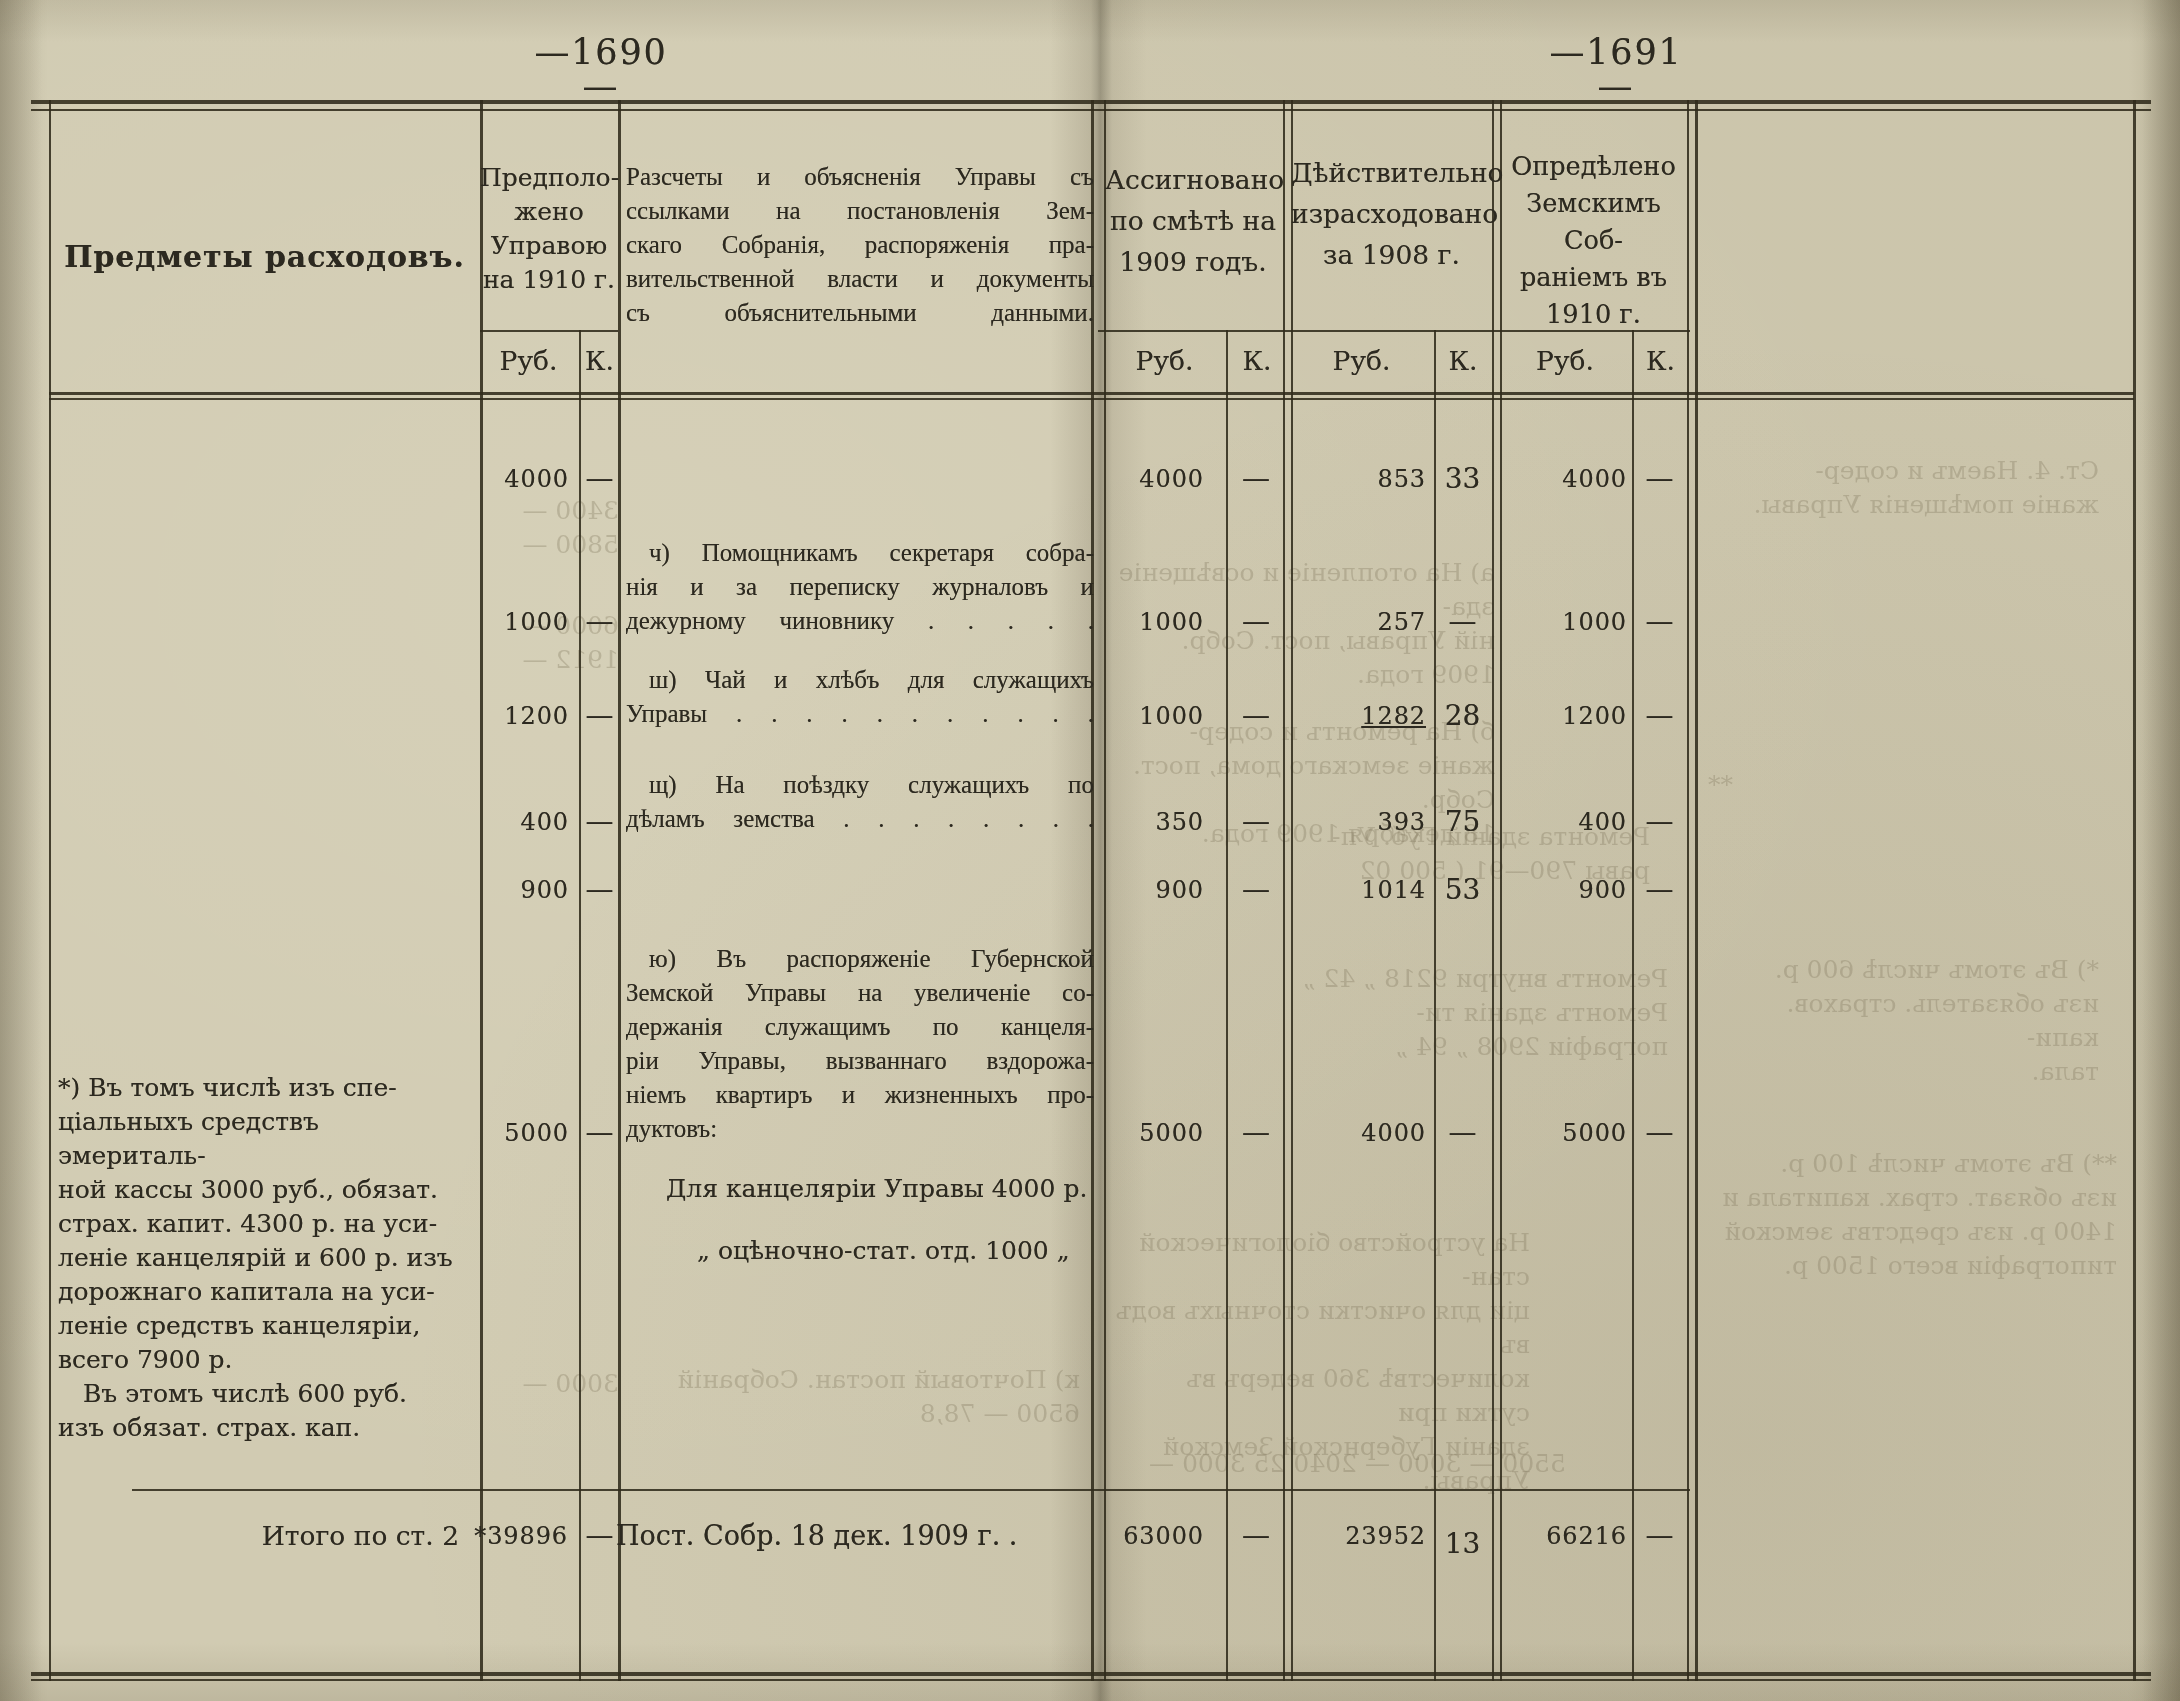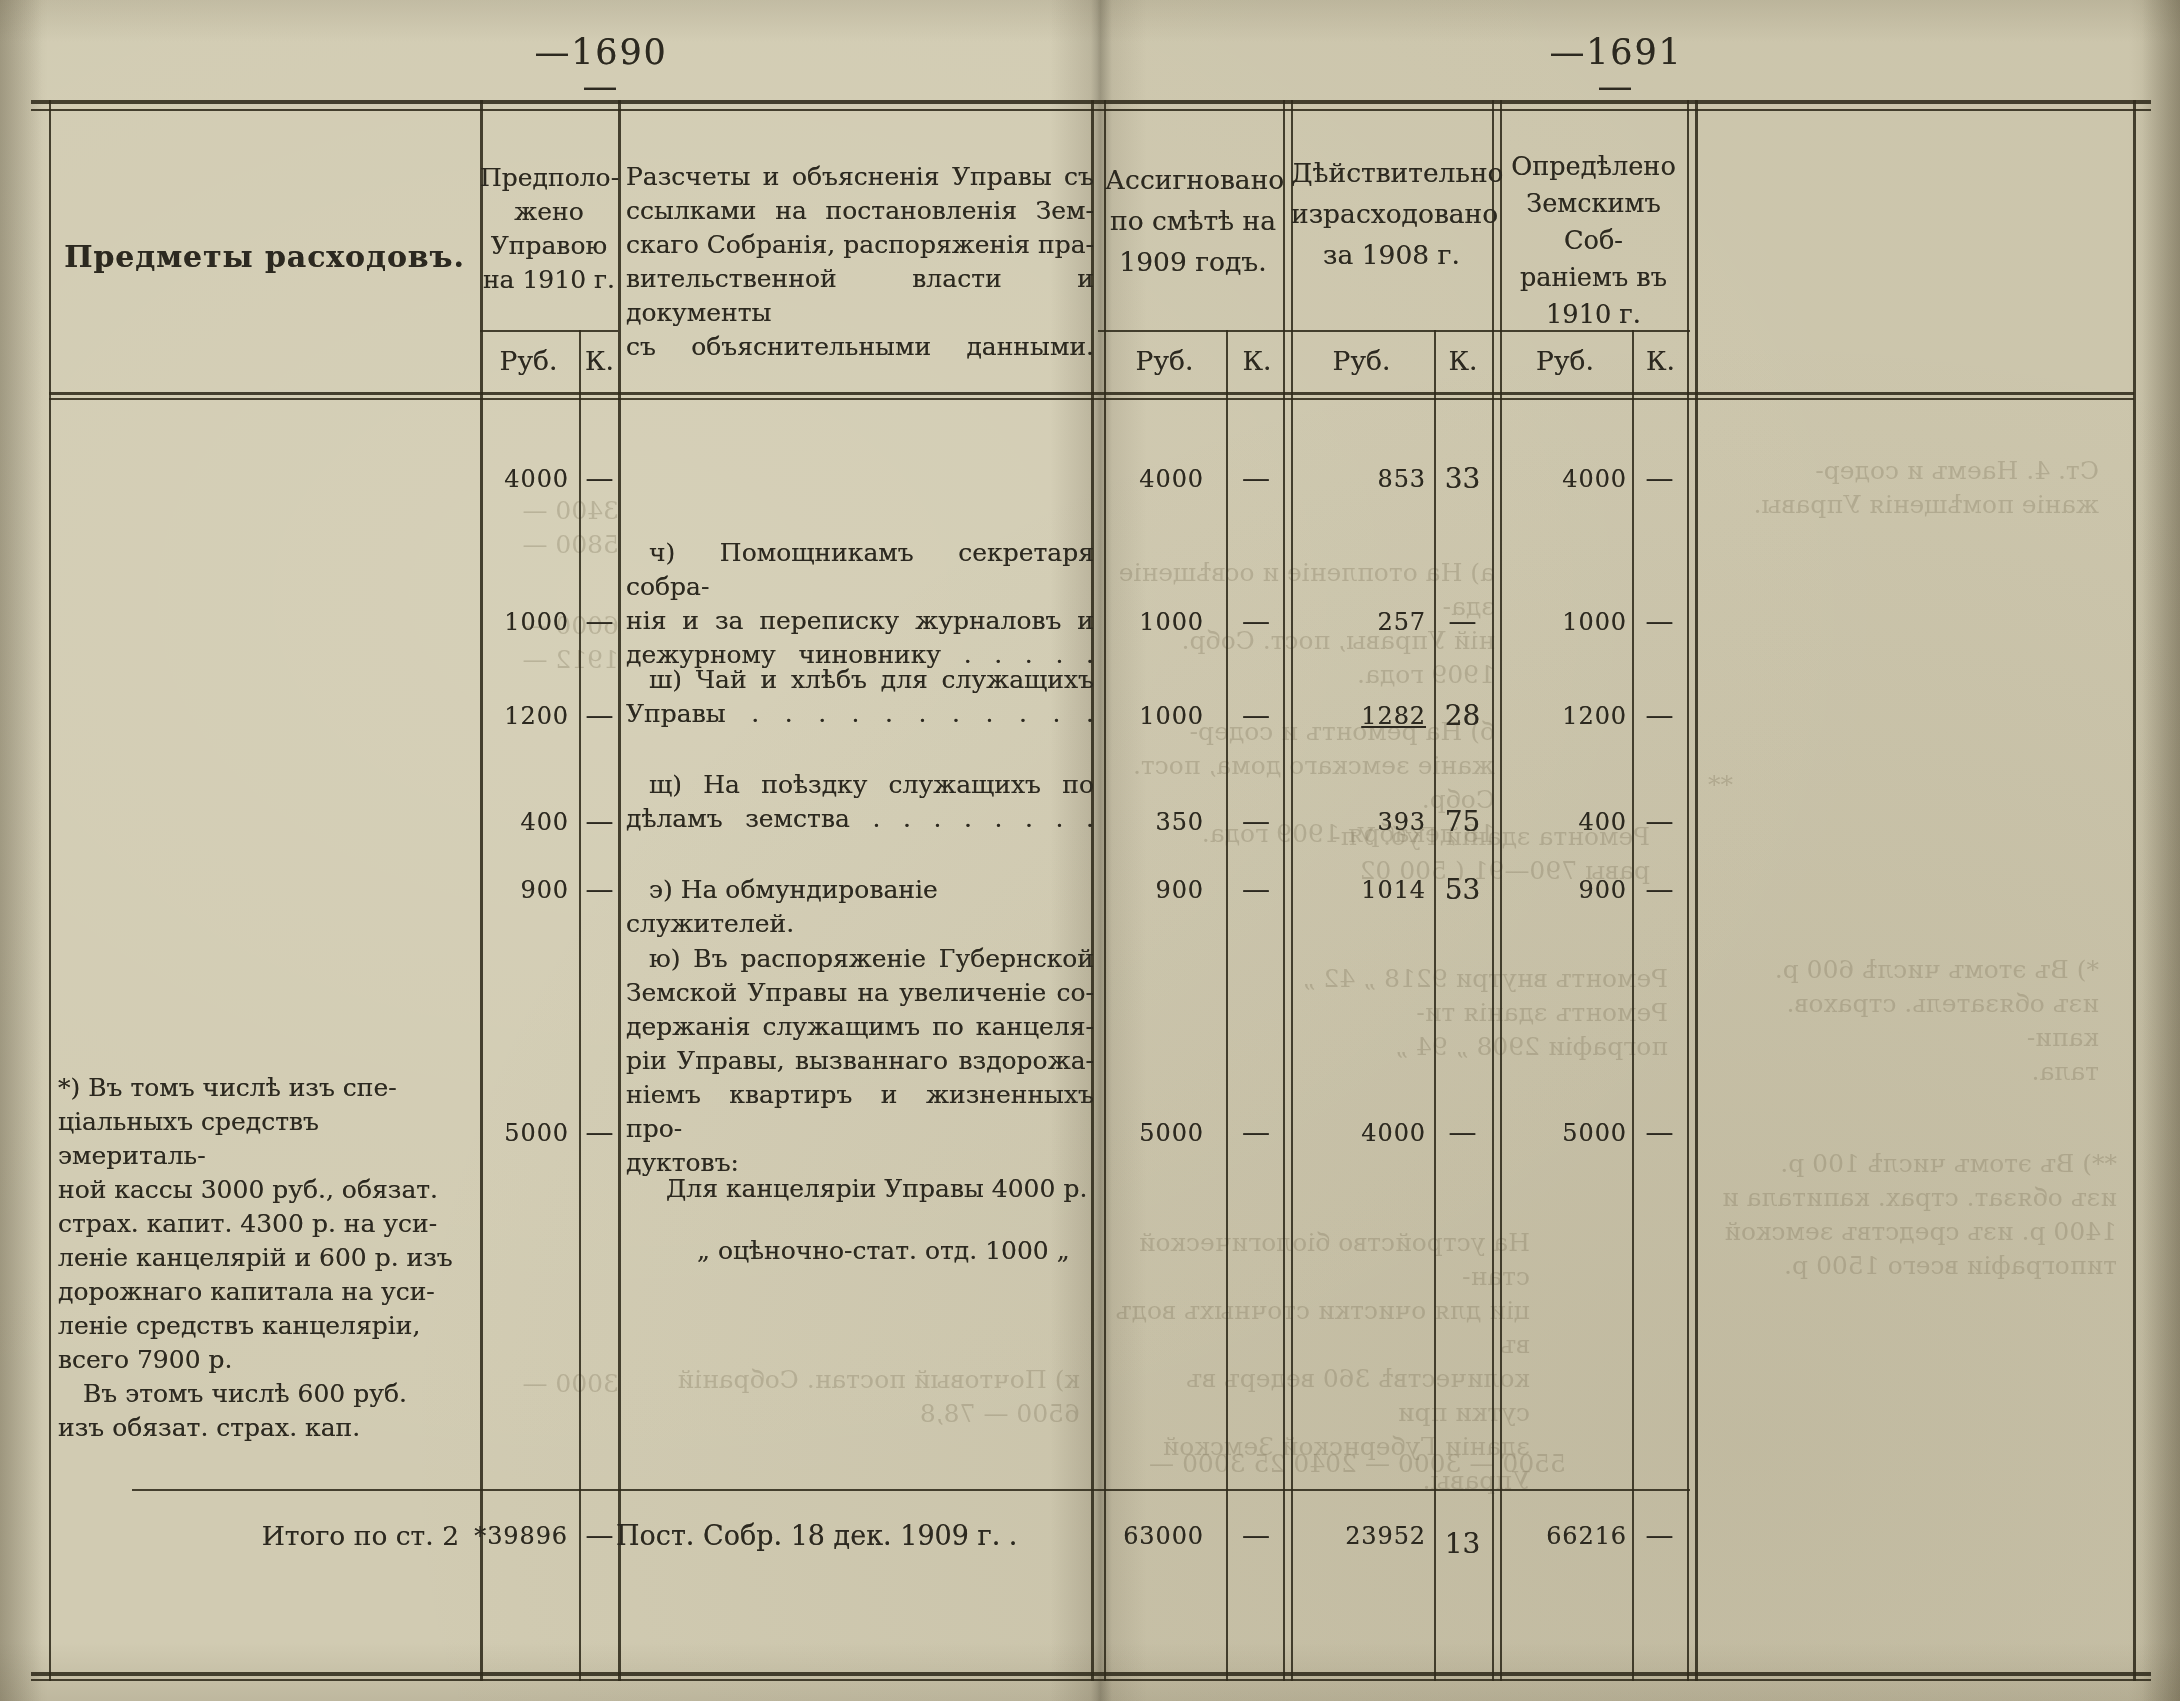--- a/index.html
+++ b/index.html
@@ -18,21 +18,21 @@
       linear-gradient(90deg, rgba(0,0,0,0) 0 50.3%, rgba(110,95,60,0.05) 50.4% 100%),
       #d1cbb2;
   }
   .t{position:absolute;line-height:34px;font-size:26.5px;}
   .pre{white-space:pre-line;}
   .cc{text-align:center;}
   .b{font-weight:bold;}
   .num{text-align:right;font-size:24px;letter-spacing:0.9px;line-height:34px;}
   .dash{text-align:center;font-size:28px;line-height:34px;}
   .desc{font-size:25px;line-height:34px;}
-  .just{text-align:justify;text-align-last:justify;}
+  .just{text-align:justify;text-align-last:justify;font-family:Liberation Serif, serif;}
   .hl,.vl{position:absolute;background:rgba(48,43,27,0.88);}
   .shade{position:absolute;pointer-events:none;}
   .bleed{
     position:absolute;color:#7b7157;opacity:0.30;filter:blur(0.7px);
     transform:scaleX(-1);white-space:pre-line;font-size:25px;line-height:34px;
   }
   .ink{text-shadow:0 0 0.4px rgba(40,35,20,0.55);}
 </style>
 </head>
 <body>
@@ -175,21 +175,20 @@
 дѣламъ земства . . . . . . . .</div>
   <div class="t num ink" style="left:1113px;top:805px;width:91px;">350</div>
   <div class="t dash ink" style="left:1228px;top:805px;width:56px;">—</div>
   <div class="t num ink" style="left:1295px;top:805px;width:131px;">393</div>
   <div class="t dash ink" style="left:1435px;top:805px;width:55px;">75</div>
   <div class="t num ink" style="left:1498px;top:805px;width:129px;">400</div>
   <div class="t dash ink" style="left:1632px;top:805px;width:55px;">—</div>
 
   <div class="t num ink" style="left:468px;top:873px;width:101px;">900</div>
   <div class="t dash ink" style="left:581px;top:873px;width:37px;">—</div>
-  <div class="t desc pre ink" style="left:626px;top:873px;width:468px;text-indent:23px;">э) На обмундированіе служителей.</div>
   <div class="t num ink" style="left:1113px;top:873px;width:91px;">900</div>
   <div class="t dash ink" style="left:1228px;top:873px;width:56px;">—</div>
   <div class="t num ink" style="left:1295px;top:873px;width:131px;">1014</div>
   <div class="t dash ink" style="left:1435px;top:873px;width:55px;">53</div>
   <div class="t num ink" style="left:1498px;top:873px;width:129px;">900</div>
   <div class="t dash ink" style="left:1632px;top:873px;width:55px;">—</div>
 
   <div class="t num ink" style="left:468px;top:1116px;width:101px;">5000</div>
   <div class="t dash ink" style="left:581px;top:1116px;width:37px;">—</div>
   <div class="t desc pre just ink" style="left:626px;top:942px;width:468px;text-indent:23px;">ю) Въ распоряженіе Губернской

